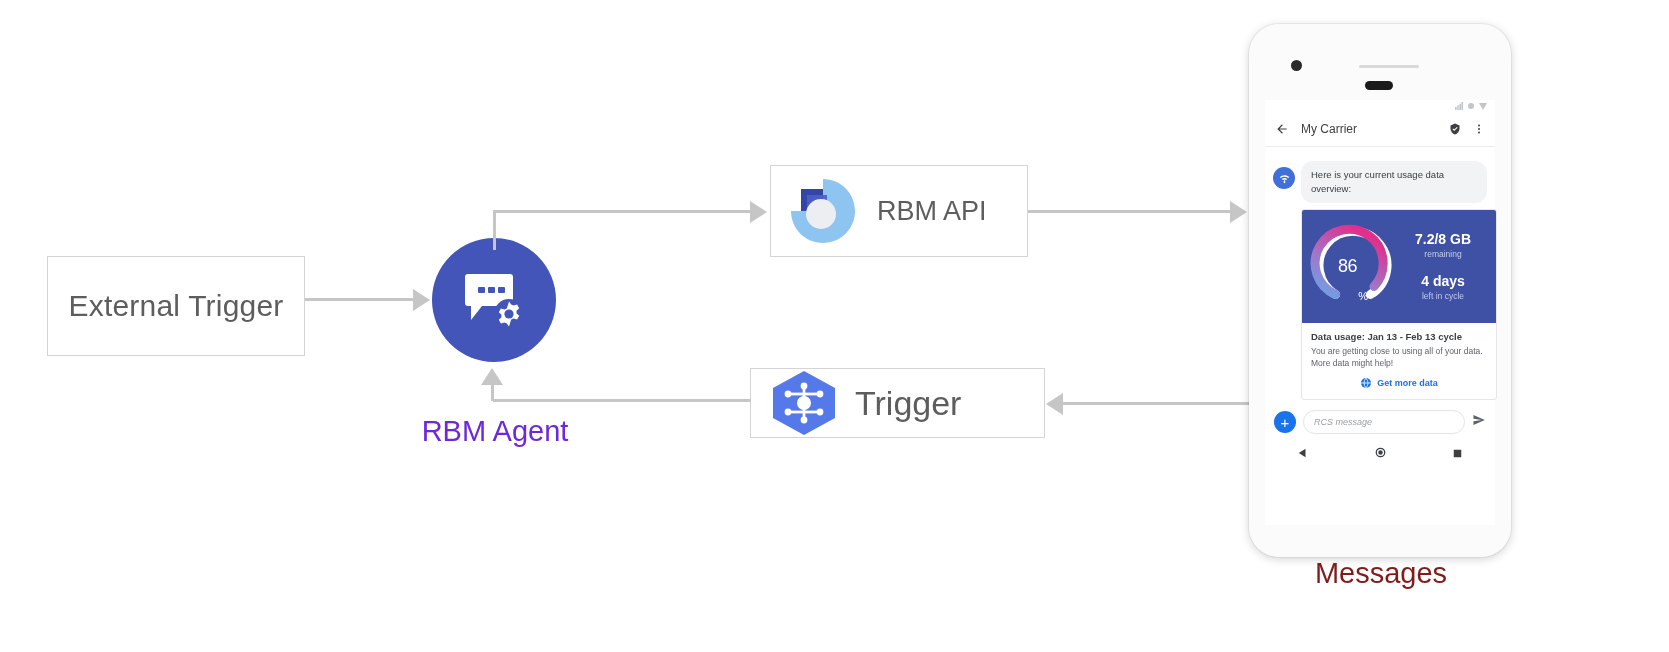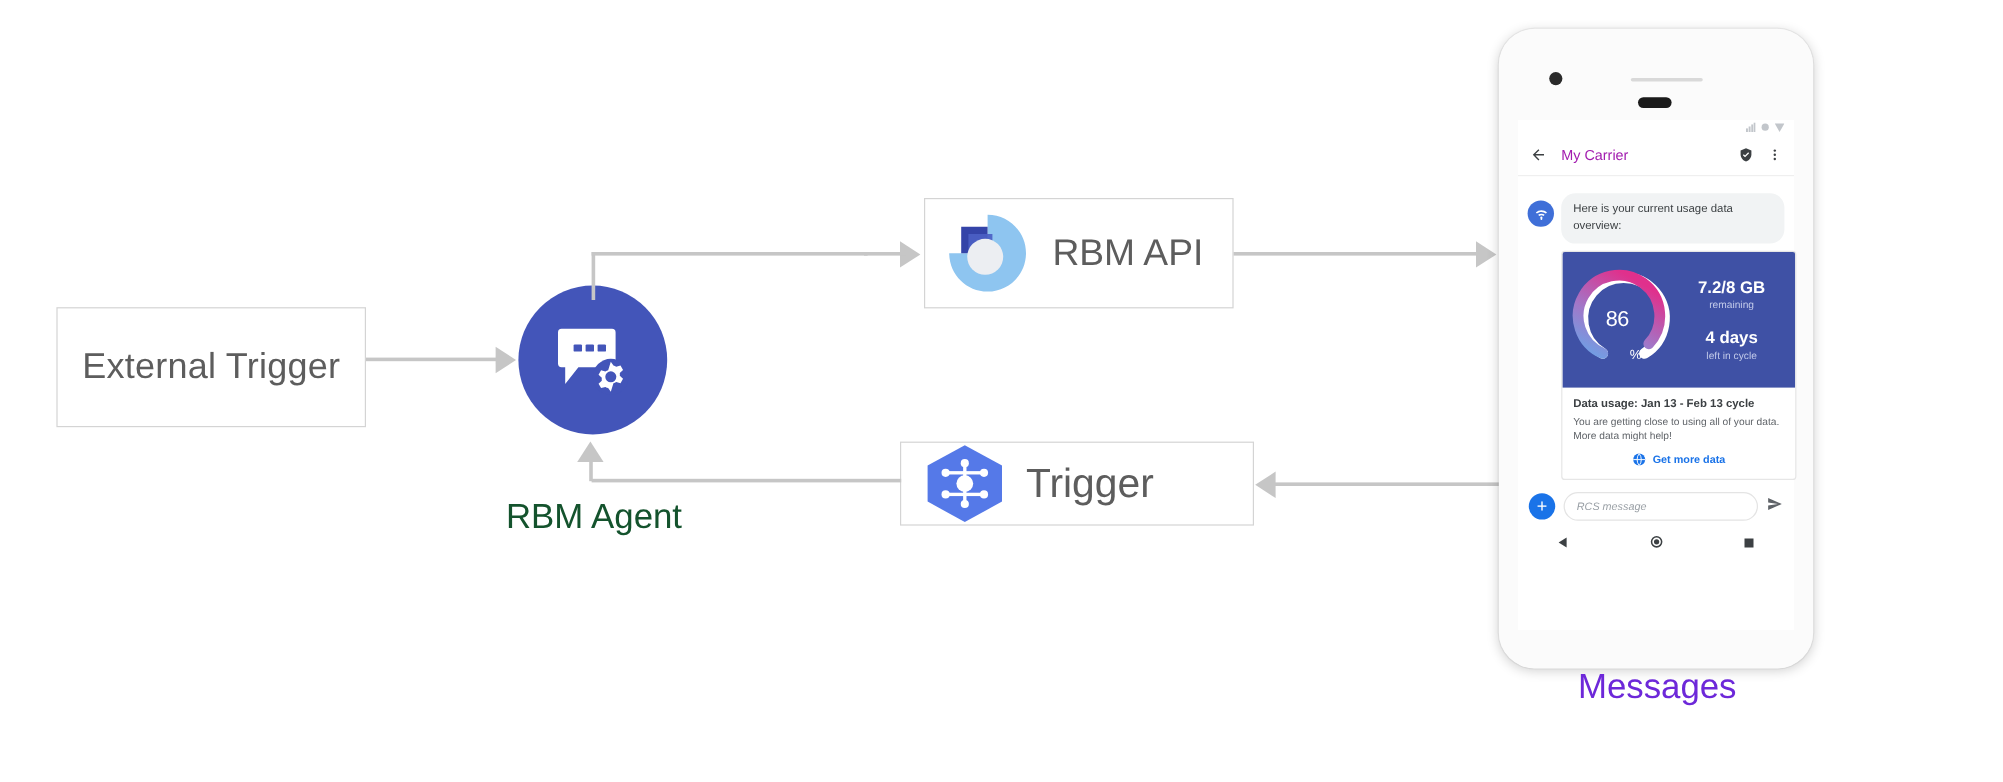--- a/index.html
+++ b/index.html
@@ -14,38 +14,38 @@
             display:flex;align-items:center;box-sizing:border-box;}
   .node-label{color:#5d5d5d;font-weight:300;white-space:nowrap;}
 
   
   #external-trigger{left:47px;top:256px;width:258px;height:100px;
                     justify-content:center;}
   #external-trigger .node-label{font-size:30px;letter-spacing:.2px;}
 
   
   #rbm-api{left:770px;top:165px;width:258px;height:92px;padding-left:16px;gap:18px;}
-  #rbm-api .node-label{font-size:31px;}
+  #rbm-api .node-label{font-size:27px;}
 
   
   #webhook{left:750px;top:368px;width:295px;height:70px;padding-left:16px;gap:14px;}
   #webhook .node-label{font-size:34px;}
 
   
   .rbmapi-icon{width:72px;height:72px;position:relative;flex:0 0 auto;}
 
   
   .webhook-icon{width:74px;height:70px;flex:0 0 auto;}
 
   
   #rbm-agent-node{position:absolute;left:432px;top:238px;width:124px;height:124px;}
   #rbm-agent-circle{width:124px;height:124px;border-radius:50%;background:#4355b9;
                     display:flex;align-items:center;justify-content:center;}
   #rbm-agent-caption{position:absolute;left:370px;top:415px;width:250px;
-                     text-align:center;font-size:29px;font-weight:300;color:#14532d;}
+                     text-align:center;font-size:29px;font-weight:300;color:#6d28d9;}
 
   
   .conn{position:absolute;background:#c6c6c6;}
   .h{height:3px;}
   .v{width:3px;}
   .arrow-r{position:absolute;width:0;height:0;
            border-top:11px solid transparent;border-bottom:11px solid transparent;
            border-left:17px solid #c6c6c6;}
   .arrow-l{position:absolute;width:0;height:0;
            border-top:11px solid transparent;border-bottom:11px solid transparent;
@@ -70,21 +70,21 @@
   #phone-screen{position:absolute;left:16px;top:76px;width:230px;height:425px;background:#fff;}
 
   
   .statusbar{height:12px;display:flex;align-items:center;justify-content:flex-end;
              padding-right:8px;gap:4px;background:#fff;}
   .sb-ico{color:#9aa0a6;font-size:8px;line-height:8px;}
 
   
   .appbar{height:34px;display:flex;align-items:center;padding:0 10px;gap:12px;
           background:#fff;border-bottom:1px solid #ececec;}
-  .appbar-title{font-size:12px;color:#a21caf;flex:1;}
+  .appbar-title{font-size:12px;color:#404040;flex:1;}
   .ic{display:inline-flex;align-items:center;justify-content:center;}
 
   
   .convo{padding:14px 8px 0 8px;background:#fff;}
   .msg-row{display:flex;align-items:flex-start;gap:6px;}
   .avatar{width:22px;height:22px;border-radius:50%;background:#3f6fd8;flex:0 0 auto;
           display:flex;align-items:center;justify-content:center;margin-top:6px;}
   .bubble{background:#f1f3f4;border-radius:12px;padding:7px 10px;font-size:9.5px;
           line-height:1.45;color:#3c4043;max-width:172px;}
 
@@ -117,21 +117,21 @@
                  display:flex;align-items:center;padding:0 10px;}
   .compose-ph{font-size:9px;color:#9aa0a6;font-style:italic;}
   .send-ic{flex:0 0 auto;color:#5f6368;}
 
   
   .navbar{display:flex;align-items:center;justify-content:space-around;
           height:26px;background:#fff;}
   .nav-ic{color:#3c4043;}
 
   #phone-caption{position:absolute;left:1250px;top:557px;width:262px;text-align:center;
-                 font-size:29px;font-weight:300;color:#6d28d9;}
+                 font-size:29px;font-weight:300;color:#7f1d1d;}
 </style>
 </head>
 <body>
 
 <div class="canvas">
 
   <div class="node-box" id="external-trigger">
     <span class="node-label">External Trigger</span>
   </div>
 

